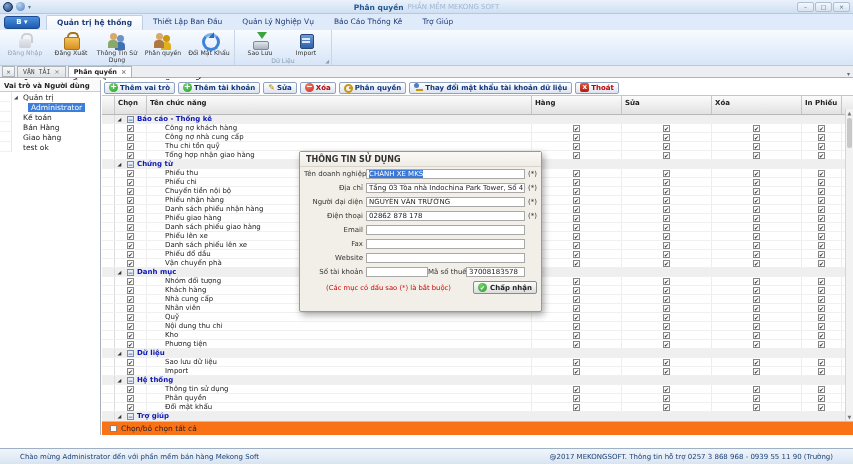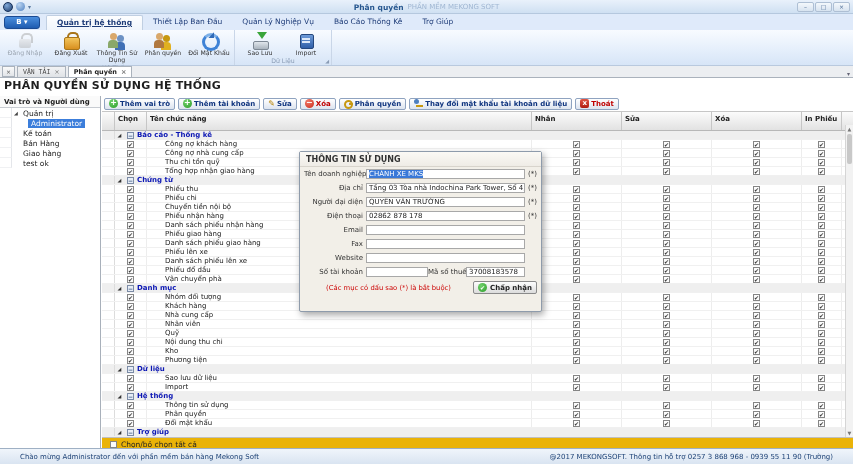--- a/index.html
+++ b/index.html
@@ -18,21 +18,21 @@
   #title-center .t2 { color:#9fb6d2; font-size:7px; }
   #winbtns { margin-left:auto; display:flex; gap:1px; }
   .winbtn { width:17px; height:10px; border:1px solid #aebfd4; border-radius:2px;
     background:linear-gradient(#f4f8fc,#d7e3f0); color:#4a6a93; font-size:6px; line-height:8px; text-align:center; }
 
   
   #ribbontabs { position:absolute; left:0; top:14px; width:853px; height:16px; background:#dfeafa; display:flex; align-items:flex-end; }
   #appbtn { width:36px; height:13px; margin:0 6px 1px 4px; border-radius:3px; border:1px solid #1a4a92;
     background:linear-gradient(#4a8ede,#1e5cb0); color:#fff; font-size:7px; font-weight:bold; text-align:center; line-height:11px; }
   .rtab { padding:2px 10px 2px; font-size:7.5px; color:#1e3c78; height:15px; }
-  .rtab.active { background:linear-gradient(#fdfeff,#f0f5fc); border:1px solid #c0cfe2; border-bottom:none; border-radius:2px 2px 0 0; font-weight:bold;text-decoration:underline; }
+  .rtab.active { background:linear-gradient(#fdfeff,#f0f5fc); border:1px solid #c0cfe2; border-bottom:none; border-radius:2px 2px 0 0; font-weight:bold; }
 
   
   #ribbon { position:absolute; left:0; top:30px; width:853px; height:36px;
     background:linear-gradient(#f8fbff,#e4eefb 60%,#d7e5f7); border-bottom:1px solid #b9c9de; display:flex; }
   .rgroup { display:flex; flex-direction:column; border-right:1px solid #c9d6e8; }
   .rgroup-btns { display:flex; flex:1; padding:1px 2px 0; }
   .rbtn { width:46px; display:flex; flex-direction:column; align-items:center; padding-top:1px; border-radius:2px; }
   .rbtn .lbl { font-size:6.2px; line-height:6.8px; text-align:center; color:#333; margin-top:1px; }
   .rbtn.disabled .lbl { color:#9aa4b0; }
   .rbtn.disabled .ri { opacity:.45; filter:grayscale(1); }
@@ -61,21 +61,21 @@
   .dtab { height:11px; border:1px solid #aab2bc; border-bottom:none; background:linear-gradient(#f2f3f5,#dfe2e6); padding:0 5px; font-size:6.5px; line-height:11px; color:#444; display:flex; gap:4px; margin-left:2px; }
   .dtab.active { background:#fff; font-weight:bold; color:#222; }
   .dtab .x { color:#777; }
   .dtab-menu { margin-left:auto; margin-right:3px; font-size:6px; color:#667; }
 
   
   #pagetitle { position:absolute; left:0; top:78px; width:853px; height:15px; background:#fff;
     font-size:11px; font-weight:bold; color:#1f1f1f; padding:1px 0 0 4px; letter-spacing:.2px; }
 
   
-  #main { position:absolute; left:0; top:96px; width:853px; height:355px; background:#fff; }
+  #main { position:absolute; left:0; top:80px; width:853px; height:355px; background:#fff; }
 
   #roles { position:absolute; left:0; top:0; width:101px; height:100%; border-right:1px solid #a8b0ba; }
   #roles-header { height:12px; border-bottom:1px solid #c8ccd2; font-weight:bold; font-size:7px; padding:2px 0 0 4px; color:#222; background:#fafafa; }
   .tnode { height:10px; display:flex; align-items:center; font-size:7.5px; color:#222; }
   .tnode .gut { width:12px; height:10px; border-right:1px solid #e4e6ea; border-bottom:1px solid #f0f1f3; }
   .tnode .exp { width:8px; font-size:5px; color:#444; text-align:center; }
   .tnode .tlbl { padding:0 3px; white-space:nowrap; }
   .tnode.child .tlbl { margin-left:8px; }
   .tnode .tlbl.selected { background:#3c7edb; color:#fff; }
 
@@ -108,21 +108,21 @@
   .grow .c-gut { border-right:1px solid #dcdcdc; }
   .grow.grp { background:#efefef; }
   .grow.grp .glbl { flex:1; display:flex; align-items:center; gap:3px; font-weight:bold; color:#0b16b4; font-size:7px; padding-left:2px; border-right:none; }
   .gexp { width:10px; text-align:center; font-size:5px; color:#333; line-height:9px; }
   .gbox { width:7px; height:7px; border:1px solid #7a8aa5; background:#e8eef7; font-size:6px; line-height:5px; text-align:center; color:#33507a; }
   .grow .c-name { font-size:7px; padding-left:18px; line-height:8px; color:#222; white-space:nowrap; }
   .ccell { display:flex; align-items:center; justify-content:center; }
   .cb { width:7px; height:7px; border:1px solid #858585; background:#fcfcfc; font-size:6px; line-height:6px; text-align:center; color:#333; }
   .cb.on:before { content:"✔"; }
 
-  #selectall { position:absolute; left:0; bottom:0; width:100%; height:14px; border-top:1px solid #c0c0c0; background:#eab308; display:flex; align-items:center; gap:4px; padding-left:8px; font-size:7.5px; color:#222; }
+  #selectall { position:absolute; left:0; bottom:0; width:100%; height:14px; border-top:1px solid #c0c0c0; background:#f97316; display:flex; align-items:center; gap:4px; padding-left:8px; font-size:7.5px; color:#222; }
 
   
   #vscroll { position:absolute; right:0; top:29px; bottom:14px; width:8px; background:#f2f2f2; border-left:1px solid #d5d5d5; }
   #vscroll .arr { height:8px; font-size:5px; text-align:center; color:#777; line-height:8px; }
   #vscroll .thumb { position:absolute; left:1px; right:1px; top:9px; height:30px; background:#c8c8c8; border-radius:2px; }
   #vscroll .arr.dn { position:absolute; bottom:0; left:0; right:0; }
 
   
   #statusbar { position:absolute; left:0; top:448px; width:853px; height:16px;
     background:linear-gradient(#f0f5fb,#d9e4f1); border-top:1px solid #9fb0c4;
@@ -298,21 +298,21 @@
         <div class="tbtn red">
           <div class="ti ti-exit">x</div>
           <div style="display: inline;">Thoát</div>
         </div>
       </div>
 
     <div id="gridheader">
       <div class="hc c-gut"></div>
       <div class="hc c-chon">Chọn</div>
       <div class="hc c-name">Tên chức năng</div>
-      <div class="hc c-chk">Nhân</div>
+      <div class="hc c-chk">Hàng</div>
       <div class="hc c-chk">Sửa</div>
       <div class="hc c-chk">Xóa</div>
       <div class="hc c-inp">In Phiếu</div>
     </div>
 
     <div id="gridbody">
         <div class="grow grp">
           <div class="c-gut"></div>
           <div class="gexp">◢</div>
           <div class="glbl">
@@ -915,21 +915,21 @@
         <div class="dinput"><div class="sel" style="display: inline;">CHÀNH XE MKS</div></div>
         <div class="dstar">(*)</div>
       </div>
       <div class="drow">
         <div class="dlabel">Địa chỉ</div>
         <div class="dinput">Tầng 03 Tòa nhà Indochina Park Tower, Số 4, Nguyễn Đình Chi</div>
         <div class="dstar">(*)</div>
       </div>
       <div class="drow">
         <div class="dlabel">Người đại diện</div>
-        <div class="dinput">QUYỀN VĂN TRƯỜNG</div>
+        <div class="dinput">NGUYỄN VĂN TRƯỜNG</div>
         <div class="dstar">(*)</div>
       </div>
       <div class="drow">
         <div class="dlabel">Điện thoại</div>
         <div class="dinput">02862 878 178</div>
         <div class="dstar">(*)</div>
       </div>
       <div class="drow">
         <div class="dlabel">Email</div>
         <div class="dinput"></div>

